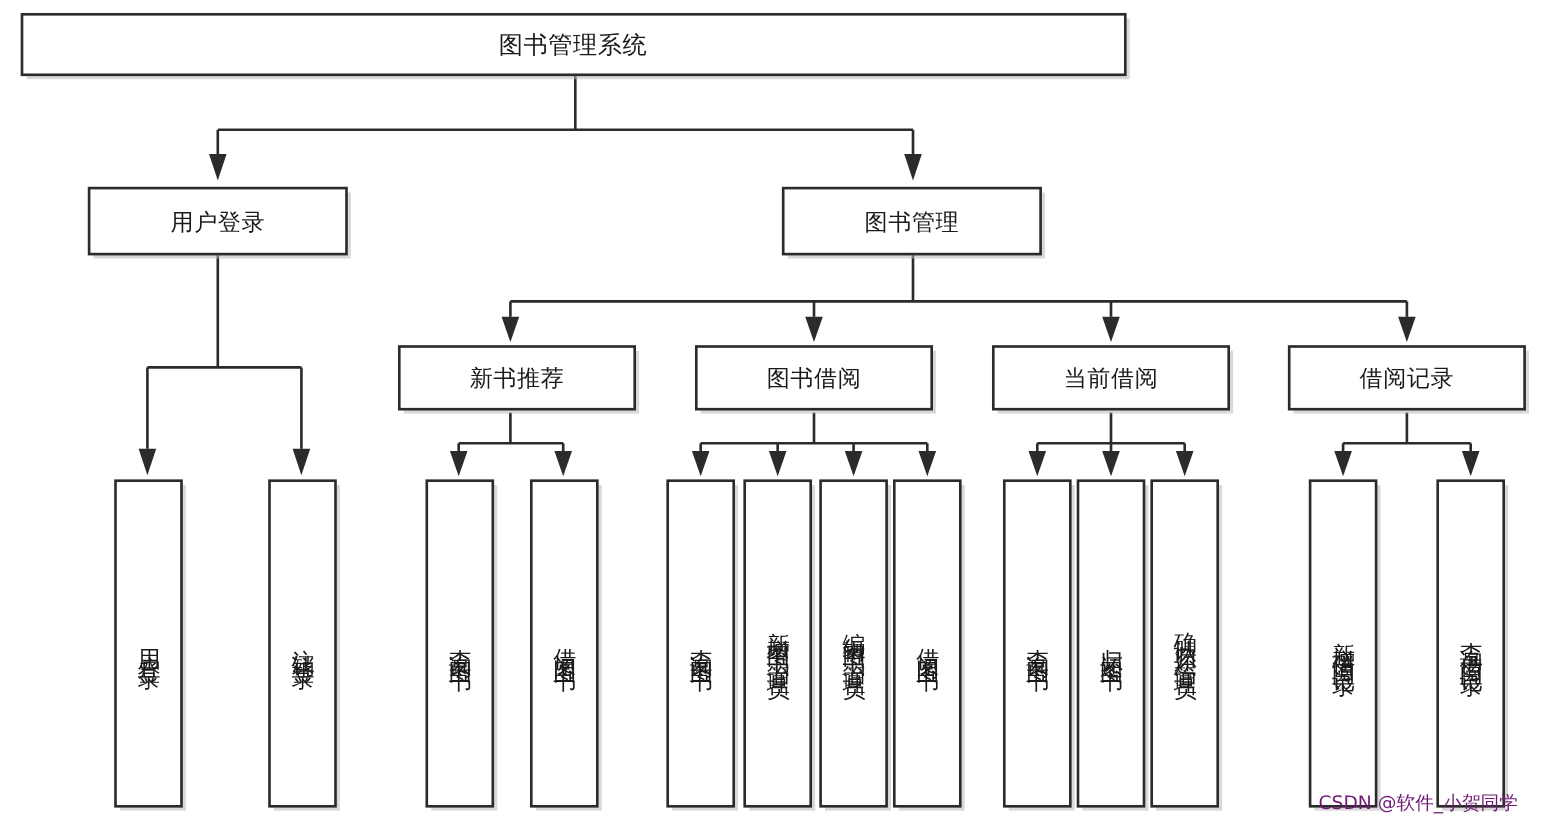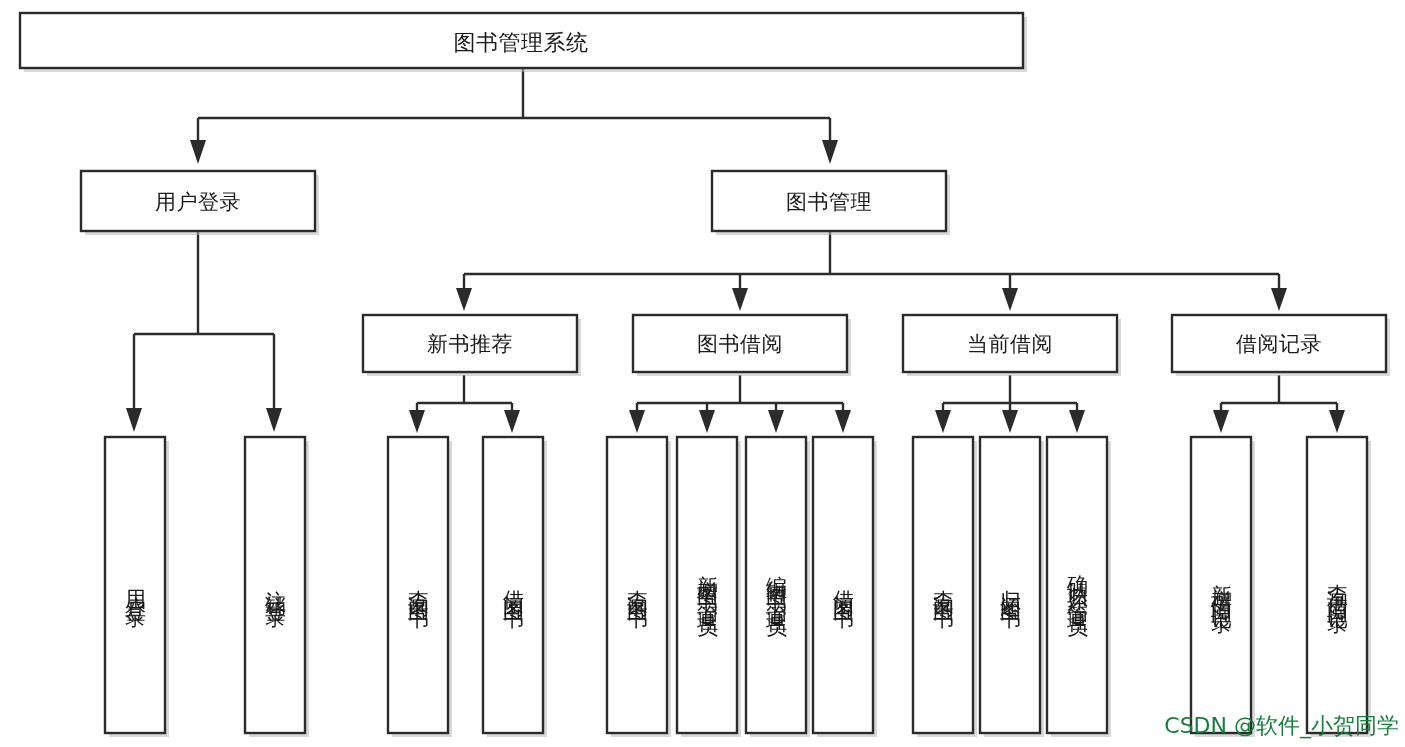--- a/index.html
+++ b/index.html
@@ -69,25 +69,25 @@
     font-family: "DejaVu Sans", "Liberation Sans", sans-serif;
     font-size: 21px;
     line-height: 1;
     color: #1a1a1a;
     letter-spacing: 6px;
     white-space: nowrap;
     text-align: center;
   }
   .watermark {
     position: absolute;
-    right: 6px;
+    right: 25px;
     bottom: 6px;
     font-family: "DejaVu Sans", "Liberation Sans", sans-serif;
-    font-size: 22px;
-    color: #15803d;
+    font-size: 17px;
+    color: #701a75;
     white-space: nowrap;
     user-select: none;
   }
 </style>
 </head>
 <body>
 
 <div id="diagram-root">
 
   <svg id="flowchart" viewBox="0 0 1405 747">

